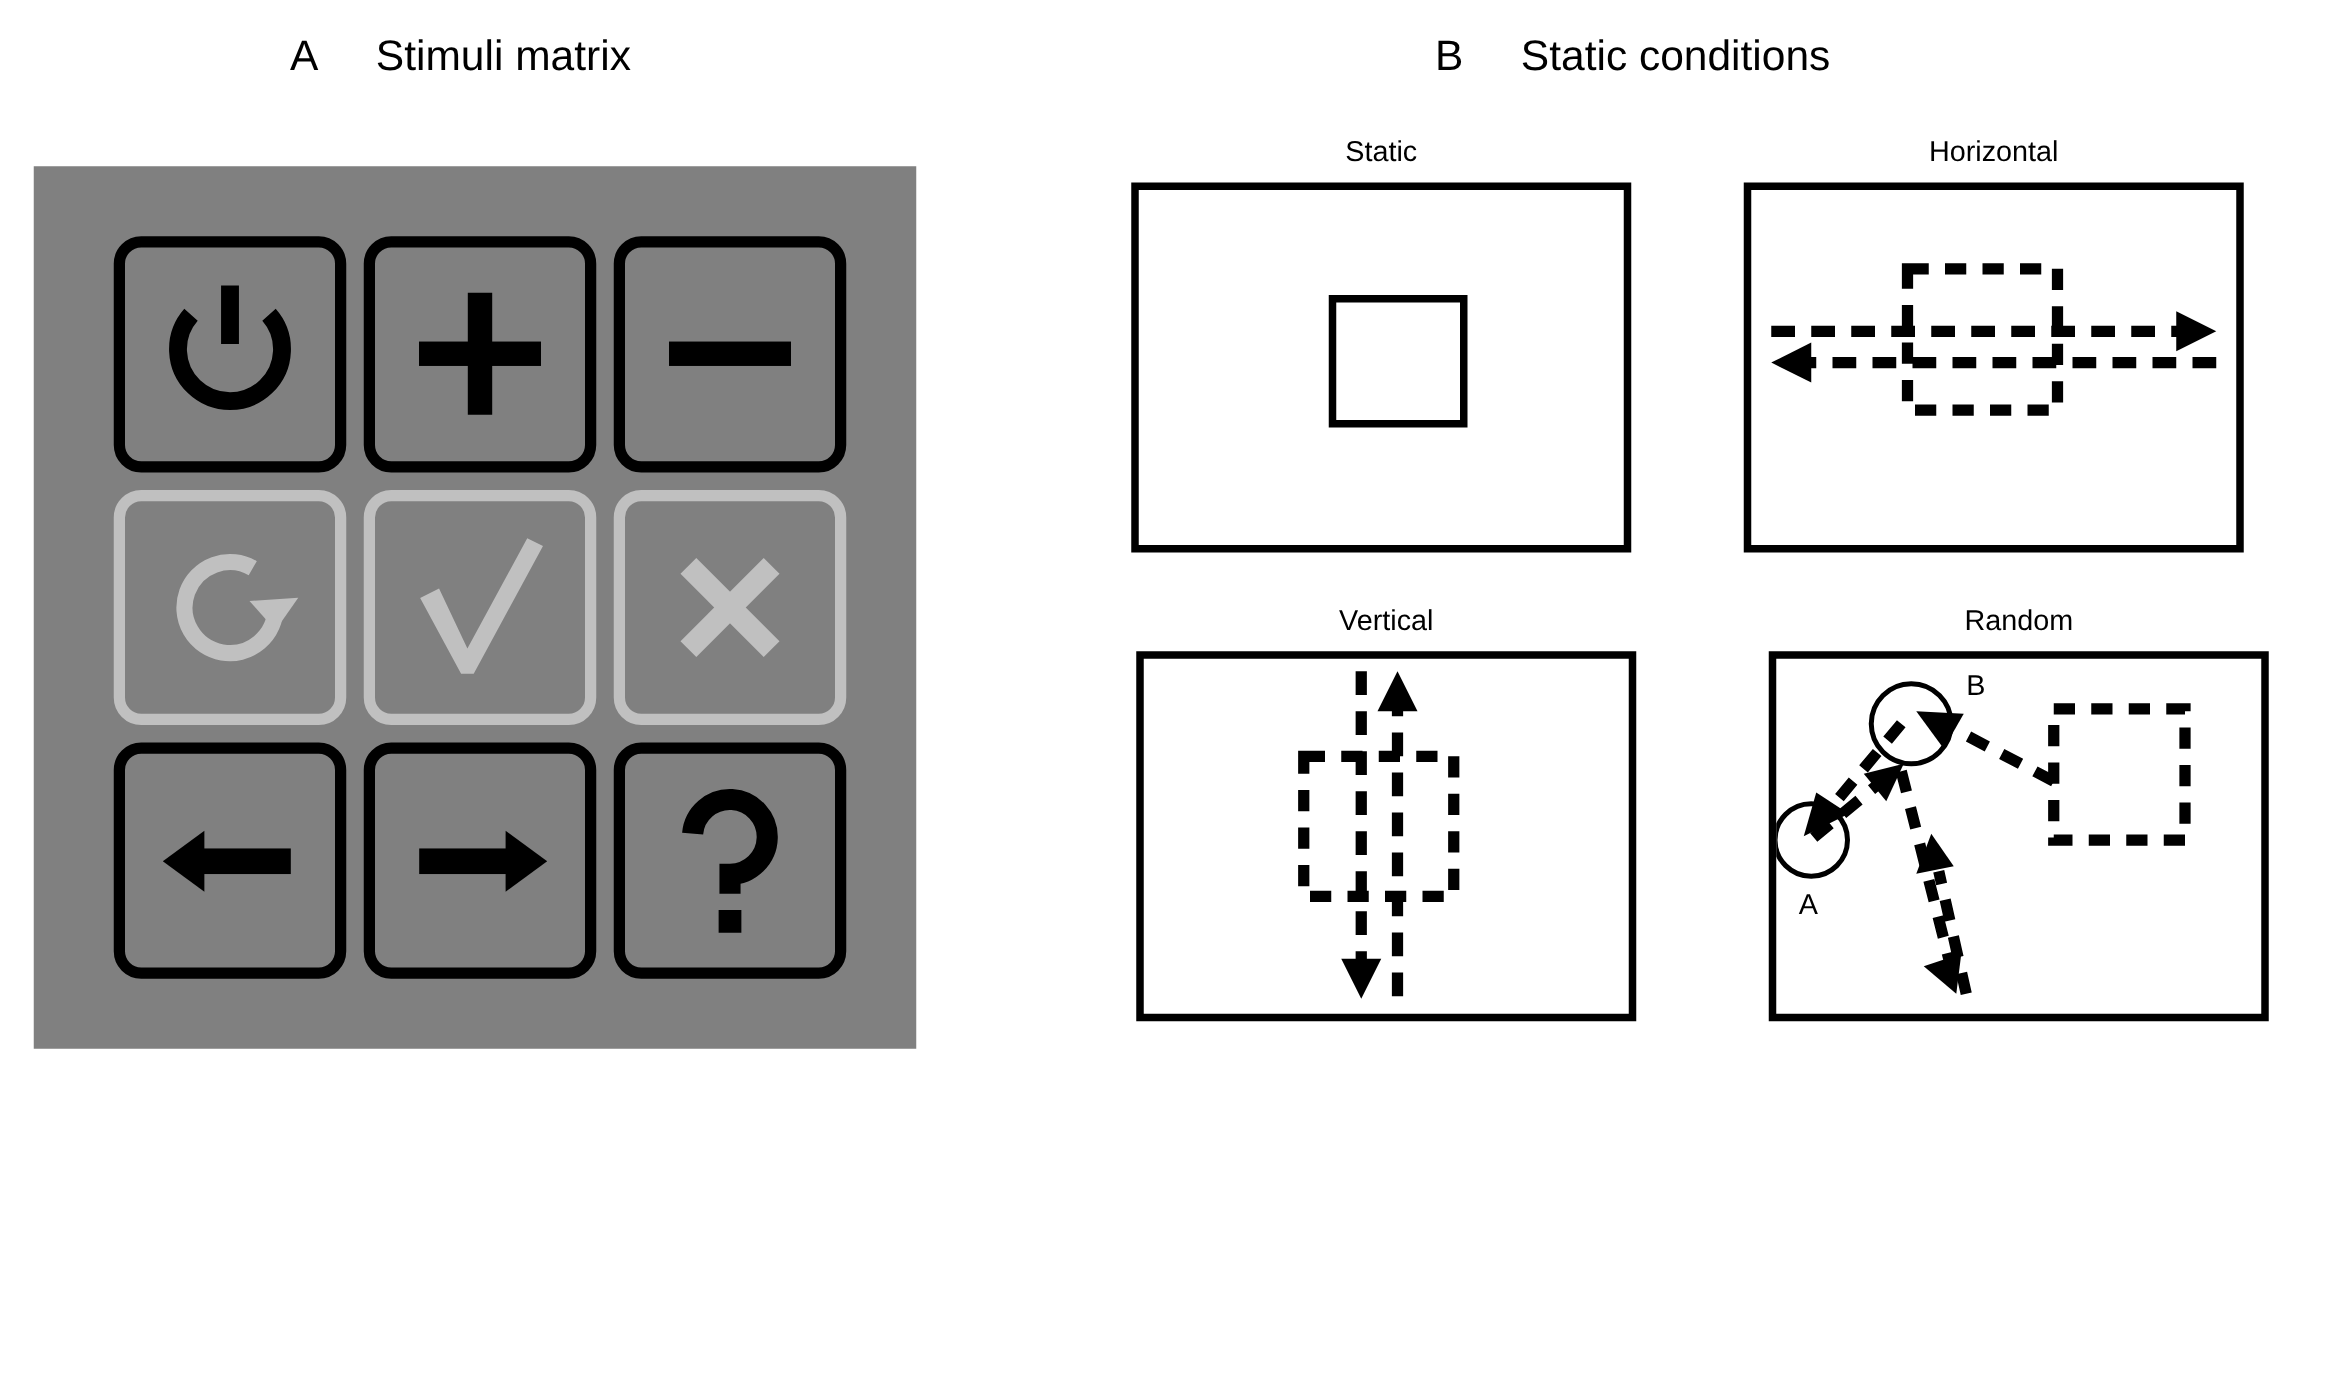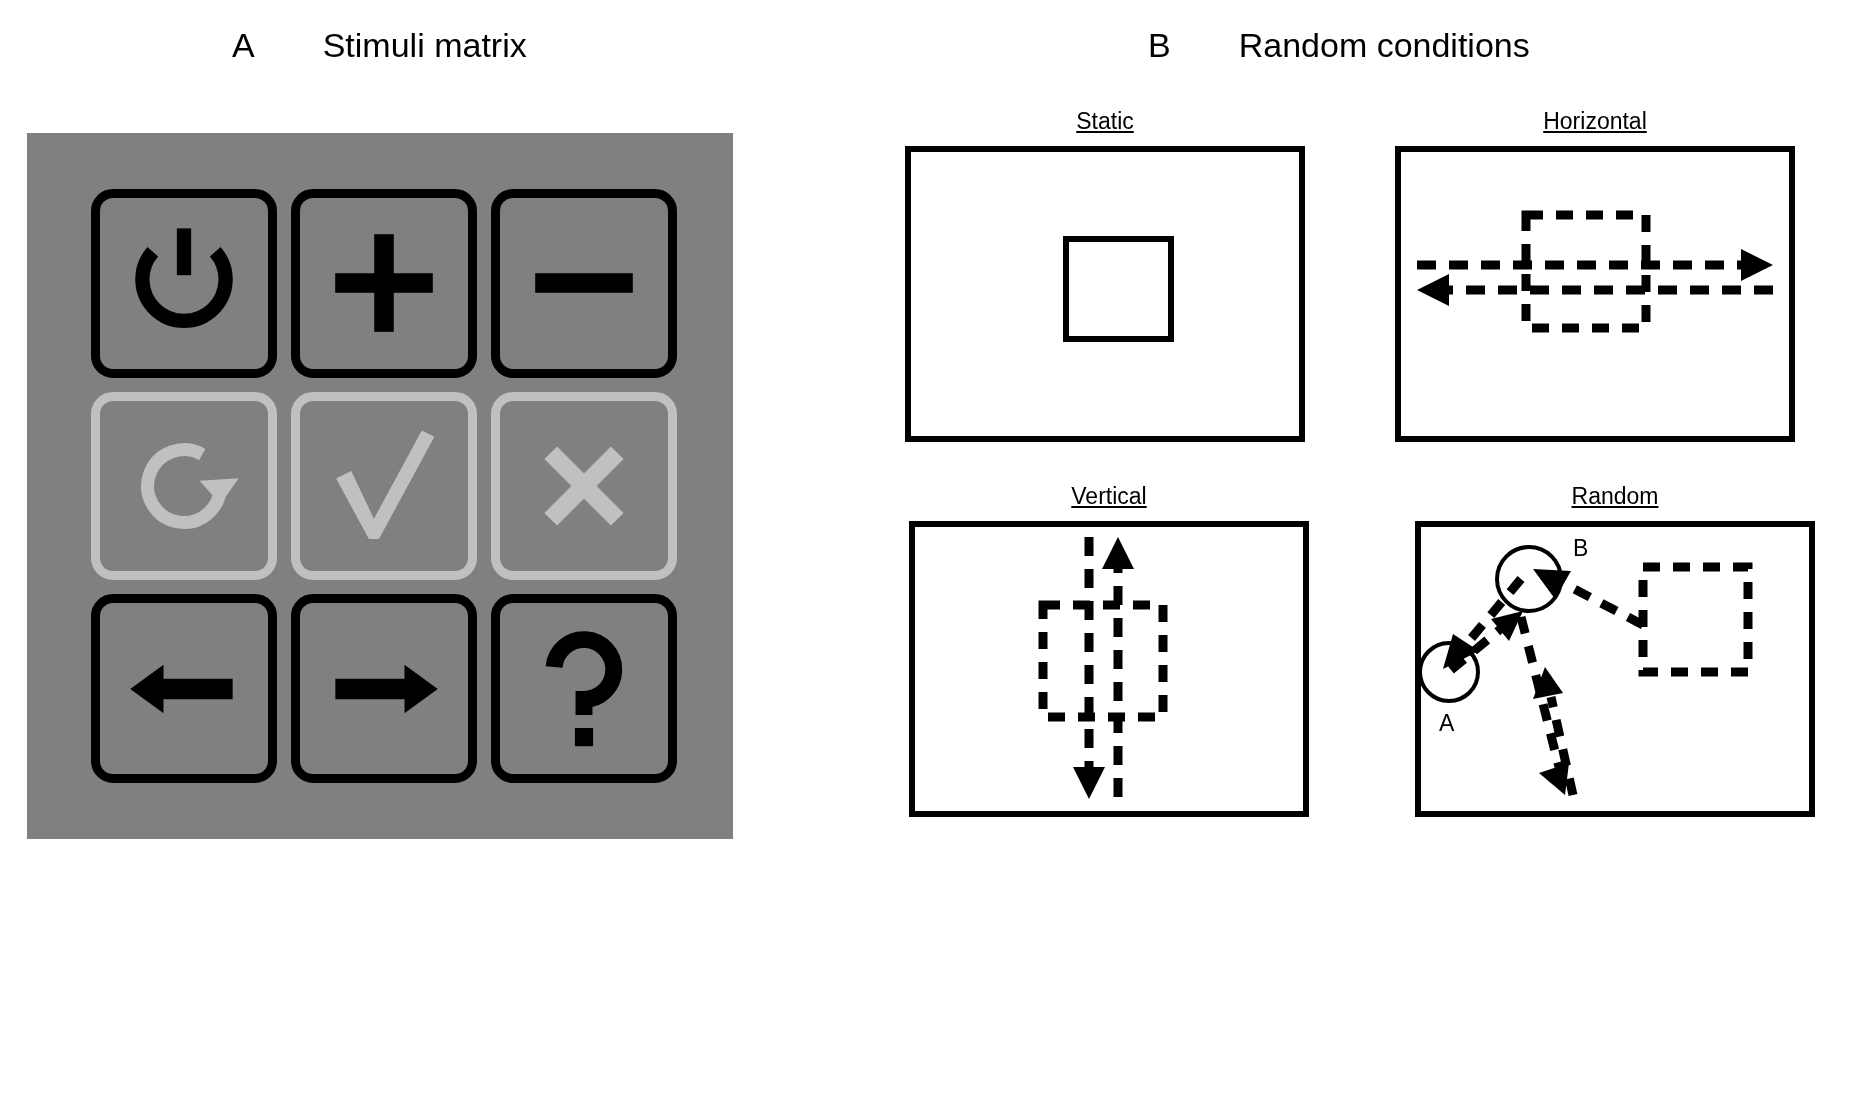--- a/index.html
+++ b/index.html
@@ -23,21 +23,21 @@
     color: #000000;
   }
   .panel-letter {
     font-size: 34px;
     font-weight: 400;
     letter-spacing: 0;
   }
   .panel-title {
     font-size: 34px;
     font-weight: 400;
-    margin-left: 68px;
+    margin-left: 46px;
     white-space: nowrap;
     text-align: center;
   }
 
   #head-a { left: 232px; top: 26px; }
   #head-b { left: 1148px; top: 26px; }
 
   
   #stimuli-matrix {
     position: absolute;
@@ -71,21 +71,20 @@
   #motion-conditions {
     position: absolute;
     left: 905px;
     top: 110px;
     width: 920px;
     height: 740px;
   }
   .cond {
     position: absolute;
     width: 400px;
-    text-decoration: underline;
   }
   #cond-static     { left: 0px;   top: 0px; }
   #cond-horizontal { left: 490px; top: 0px; }
   #cond-vertical   { left: 4px;   top: 375px; }
   #cond-random     { left: 490px; top: 375px; padding-left: 20px; }
 
   .cond-label {
     text-align: center;
     font-size: 23px;
     color: #000000;
@@ -106,21 +105,21 @@
 </head>
 <body>
 
 <div class="panel-head" id="head-a">
   <span class="panel-letter">A</span>
   <span class="panel-title">Stimuli matrix</span>
 </div>
 
 <div class="panel-head" id="head-b">
   <span class="panel-letter">B</span>
-  <span class="panel-title">Random conditions</span>
+  <span class="panel-title">Static conditions</span>
 </div>
 
 <div id="stimuli-matrix">
 
   <div class="stim-cell dark">
     <span>
       <svg width="130" height="130" viewBox="0 0 100 100">
         <path d="M26 26 A 32 32 0 1 0 74 26" fill="none" stroke="#000" stroke-width="11" stroke-linecap="butt"></path>
         <rect x="44.5" y="8" width="11" height="36" fill="#000"></rect>
       </svg>

